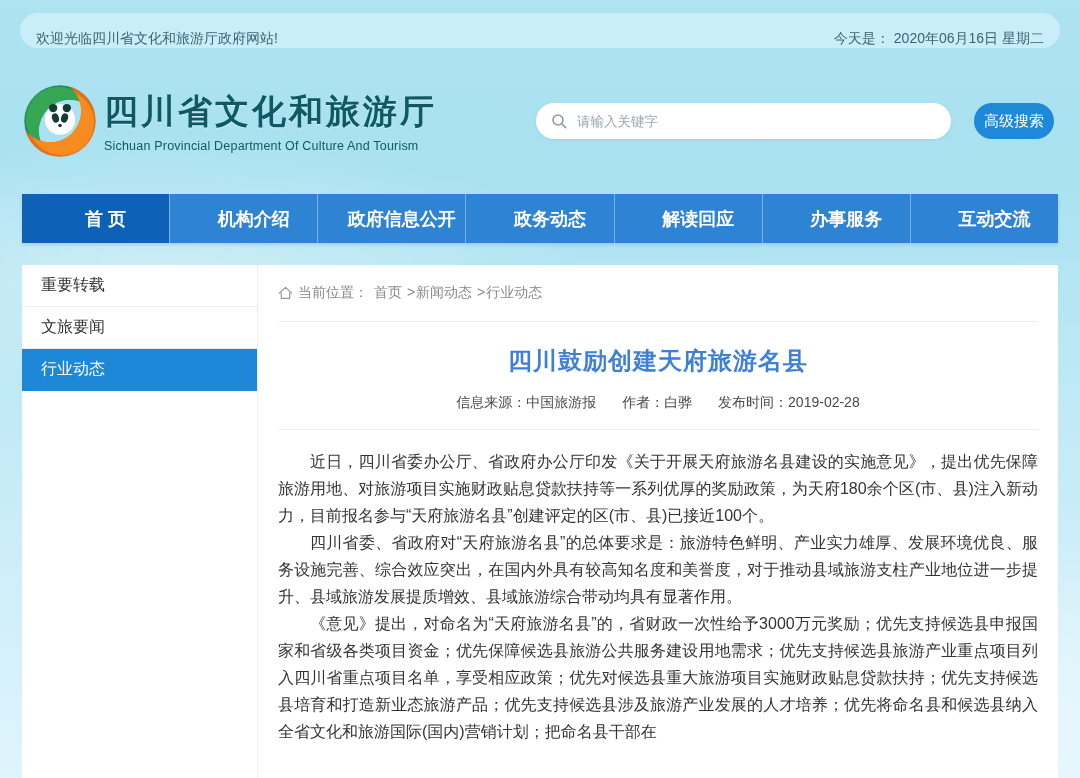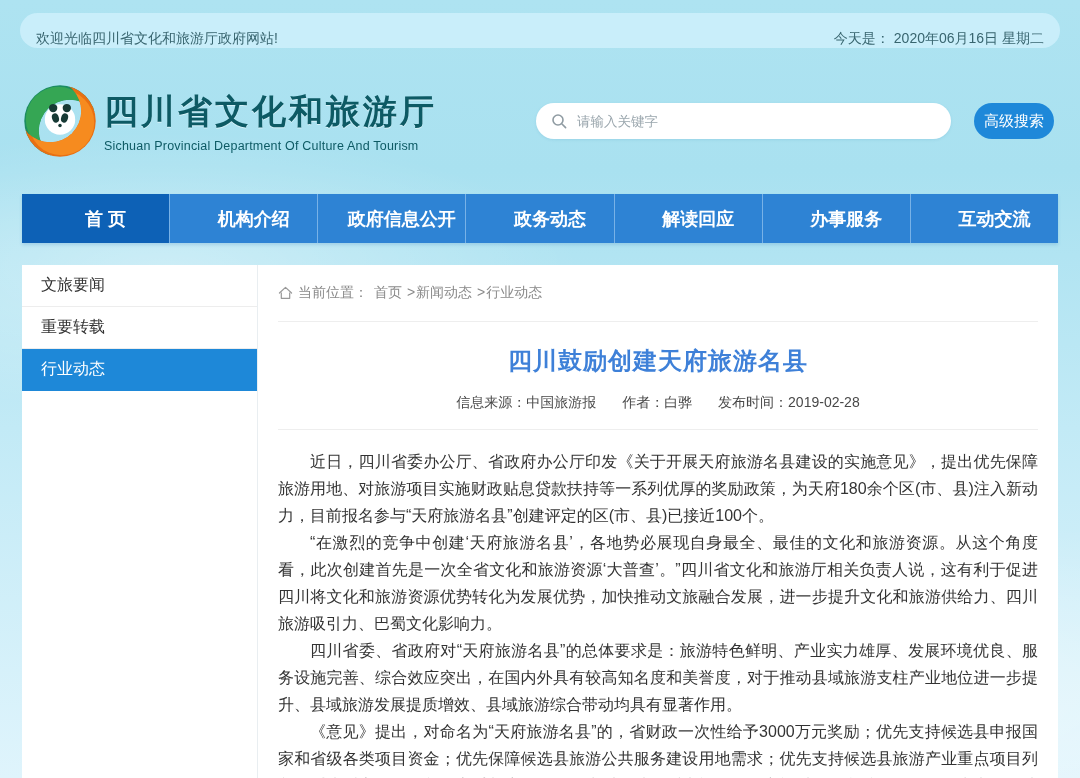--- a/index.html
+++ b/index.html
@@ -157,25 +157,25 @@
 
     <a class="nav-item">
       <span>互动交流</span>
     </a>
   </nav>
 
 <div class="content">
   <aside class="sidebar">
 
       <div class="side-item">
+        <span>重要转载</span>
+      </div>
+
+      <div class="side-item">
         <span>文旅要闻</span>
-      </div>
-
-      <div class="side-item">
-        <span>重要转载</span>
       </div>
 
       <div class="side-item active">
         <span>行业动态</span>
       </div>
     </aside>
 
   <main class="main">
     <div class="breadcrumb-row">
       <span class="home-icon">
@@ -201,20 +201,19 @@
     <div class="article-meta">
       <span><span>信息来源：</span><span>中国旅游报</span></span>
       <span><span>作者：</span><span>白骅</span></span>
       <span><span>发布时间：</span><span>2019-02-28</span></span>
     </div>
 
     <div class="article-body">
 
         <p class="para">近日，四川省委办公厅、省政府办公厅印发《关于开展天府旅游名县建设的实施意见》，提出优先保障旅游用地、对旅游项目实施财政贴息贷款扶持等一系列优厚的奖励政策，为天府180余个区(市、县)注入新动力，目前报名参与“天府旅游名县”创建评定的区(市、县)已接近100个。</p>
 
-        <p class="para">“在激烈的竞争中创建‘天府旅游名县’，各地势必展现自身最全、最佳的文化和旅游资源。从这个角度看，此次创建首先是一次全省文化和旅游资源‘大普查’。”四川省文化和旅游厅相关负责人说，这有利于促进四川将文化和旅游资源优势转化为发展优势，加快推动文旅融合发展，进一步提升文化和旅游供给力、四川旅游吸引力、巴蜀文化影响力。</p>
 
         <p class="para">四川省委、省政府对“天府旅游名县”的总体要求是：旅游特色鲜明、产业实力雄厚、发展环境优良、服务设施完善、综合效应突出，在国内外具有较高知名度和美誉度，对于推动县域旅游支柱产业地位进一步提升、县域旅游发展提质增效、县域旅游综合带动均具有显著作用。</p>
 
         <p class="para">《意见》提出，对命名为“天府旅游名县”的，省财政一次性给予3000万元奖励；优先支持候选县申报国家和省级各类项目资金；优先保障候选县旅游公共服务建设用地需求；优先支持候选县旅游产业重点项目列入四川省重点项目名单，享受相应政策；优先对候选县重大旅游项目实施财政贴息贷款扶持；优先支持候选县培育和打造新业态旅游产品；优先支持候选县涉及旅游产业发展的人才培养；优先将命名县和候选县纳入全省文化和旅游国际(国内)营销计划；把命名县干部在</p>
       </div>
   </main>
 </div>
 
 </body></html>

